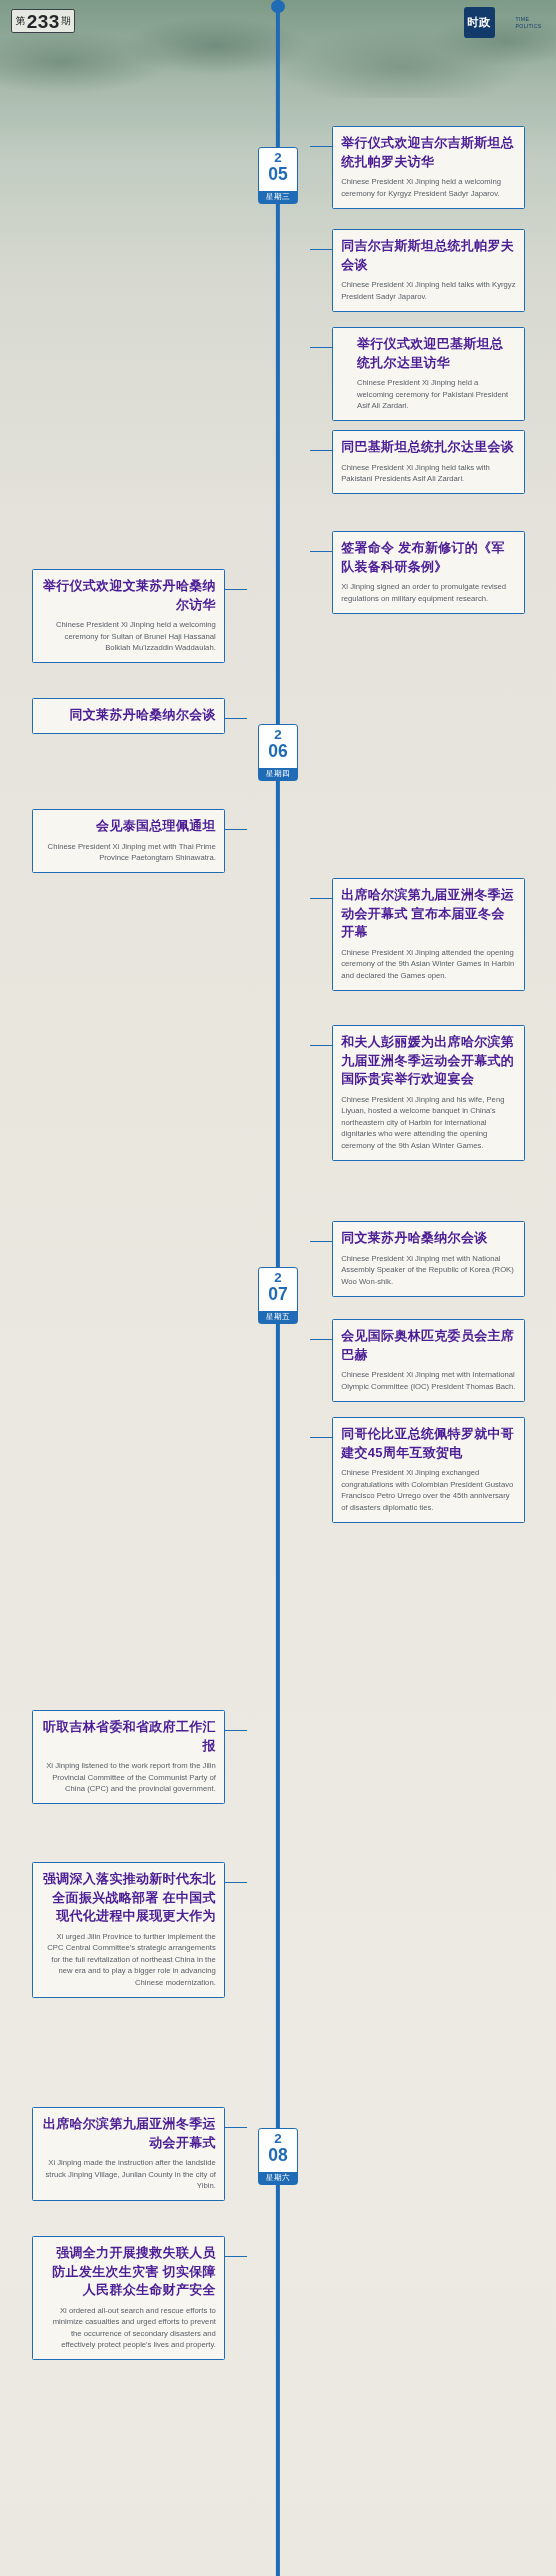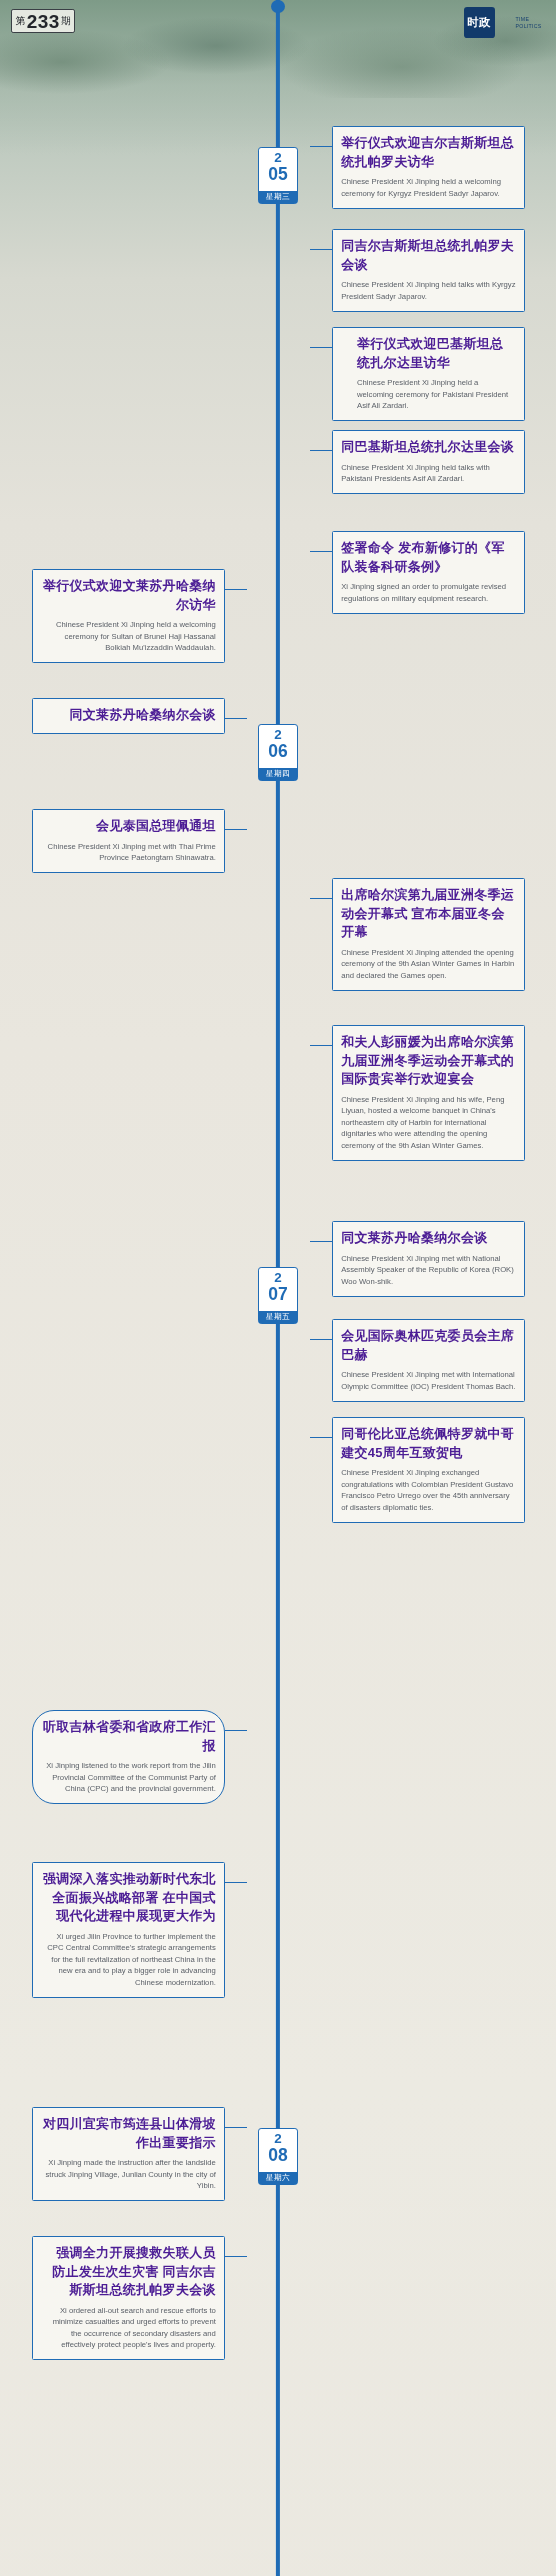--- a/index.html
+++ b/index.html
@@ -260,32 +260,32 @@
         <div class="en">Chinese President Xi Jinping met with National Assembly Speaker of the Republic of Korea (ROK) Woo Won-shik.</div>
       </div>
       <div class="card right" style="top: 1319px;">
         <div class="zh">会见国际奥林匹克委员会主席巴赫</div>
         <div class="en">Chinese President Xi Jinping met with International Olympic Committee (IOC) President Thomas Bach.</div>
       </div>
       <div class="card right" style="top: 1417px;">
         <div class="zh">同哥伦比亚总统佩特罗就中哥建交45周年互致贺电</div>
         <div class="en">Chinese President Xi Jinping exchanged congratulations with Colombian President Gustavo Francisco Petro Urrego over the 45th anniversary of disasters diplomatic ties.</div>
       </div>
-      <div class="card left" style="top: 1710px; border-radius: 22px;">
+      <div class="card left" style="top: 1710px;">
         <div class="zh">听取吉林省委和省政府工作汇报</div>
         <div class="en">Xi Jinping listened to the work report from the Jilin Provincial Committee of the Communist Party of China (CPC) and the provincial government.</div>
       </div>
       <div class="card left" style="top: 1862px;">
         <div class="zh">强调深入落实推动新时代东北全面振兴战略部署 在中国式现代化进程中展现更大作为</div>
         <div class="en">Xi urged Jilin Province to further implement the CPC Central Committee's strategic arrangements for the full revitalization of northeast China in the new era and to play a bigger role in advancing Chinese modernization.</div>
       </div>
       <div class="card left" style="top: 2107px;">
-        <div class="zh">对四川宜宾市筠连县山体滑坡作出重要指示</div>
+        <div class="zh">出席哈尔滨第九届亚洲冬季运动会开幕式</div>
         <div class="en">Xi Jinping made the instruction after the landslide struck Jinping Village, Junlian County in the city of Yibin.</div>
       </div>
       <div class="card left" style="top: 2236px;">
-        <div class="zh">强调全力开展搜救失联人员 防止发生次生灾害 同吉尔吉斯斯坦总统扎帕罗夫会谈</div>
+        <div class="zh">强调全力开展搜救失联人员 防止发生次生灾害 切实保障人民群众生命财产安全</div>
         <div class="en">Xi ordered all-out search and rescue efforts to minimize casualties and urged efforts to prevent the occurrence of secondary disasters and effectively protect people's lives and property.</div>
       </div>
     </div>
 
 </div>
 
 
 </body></html>

